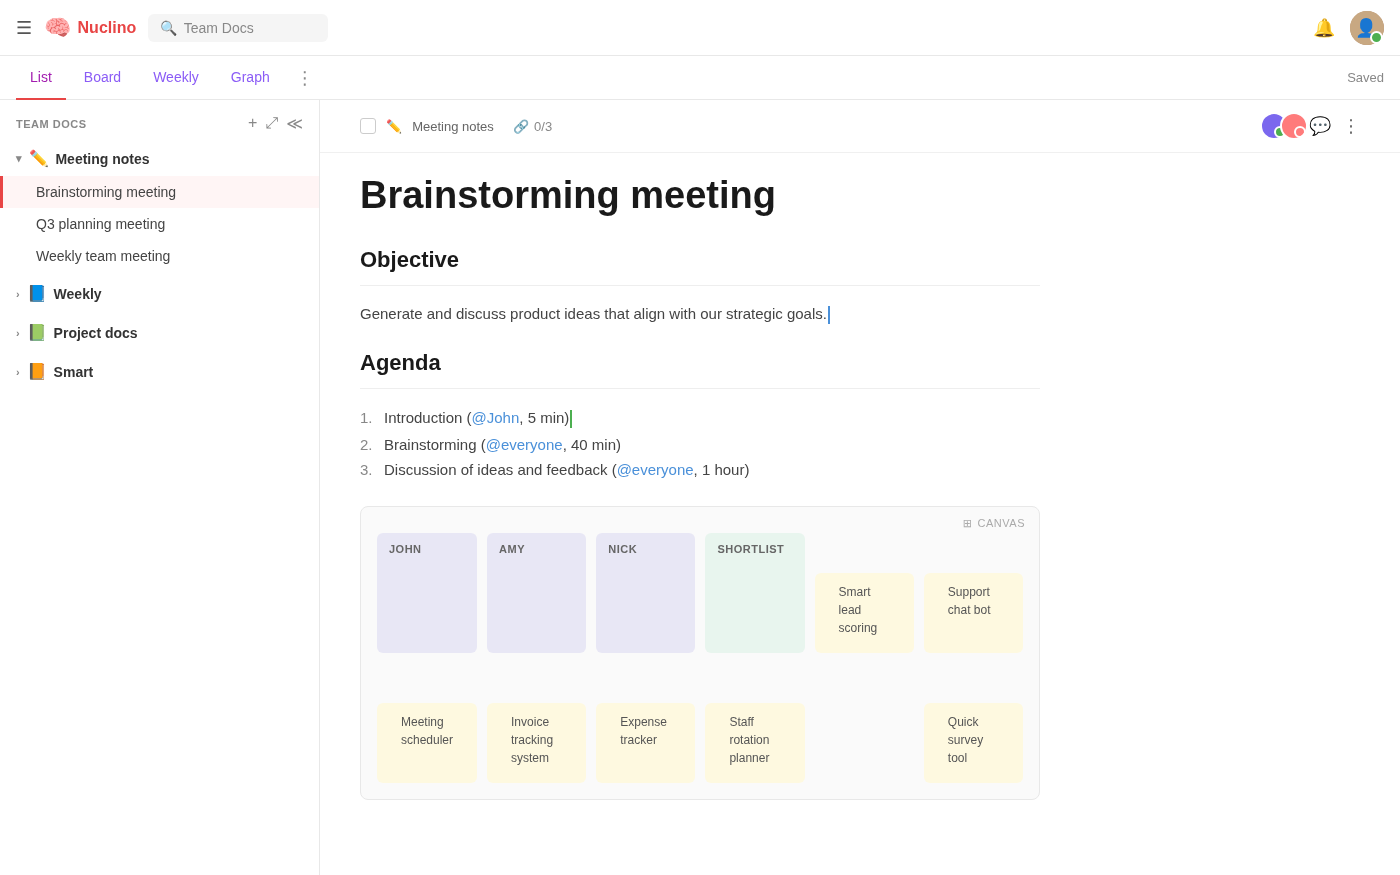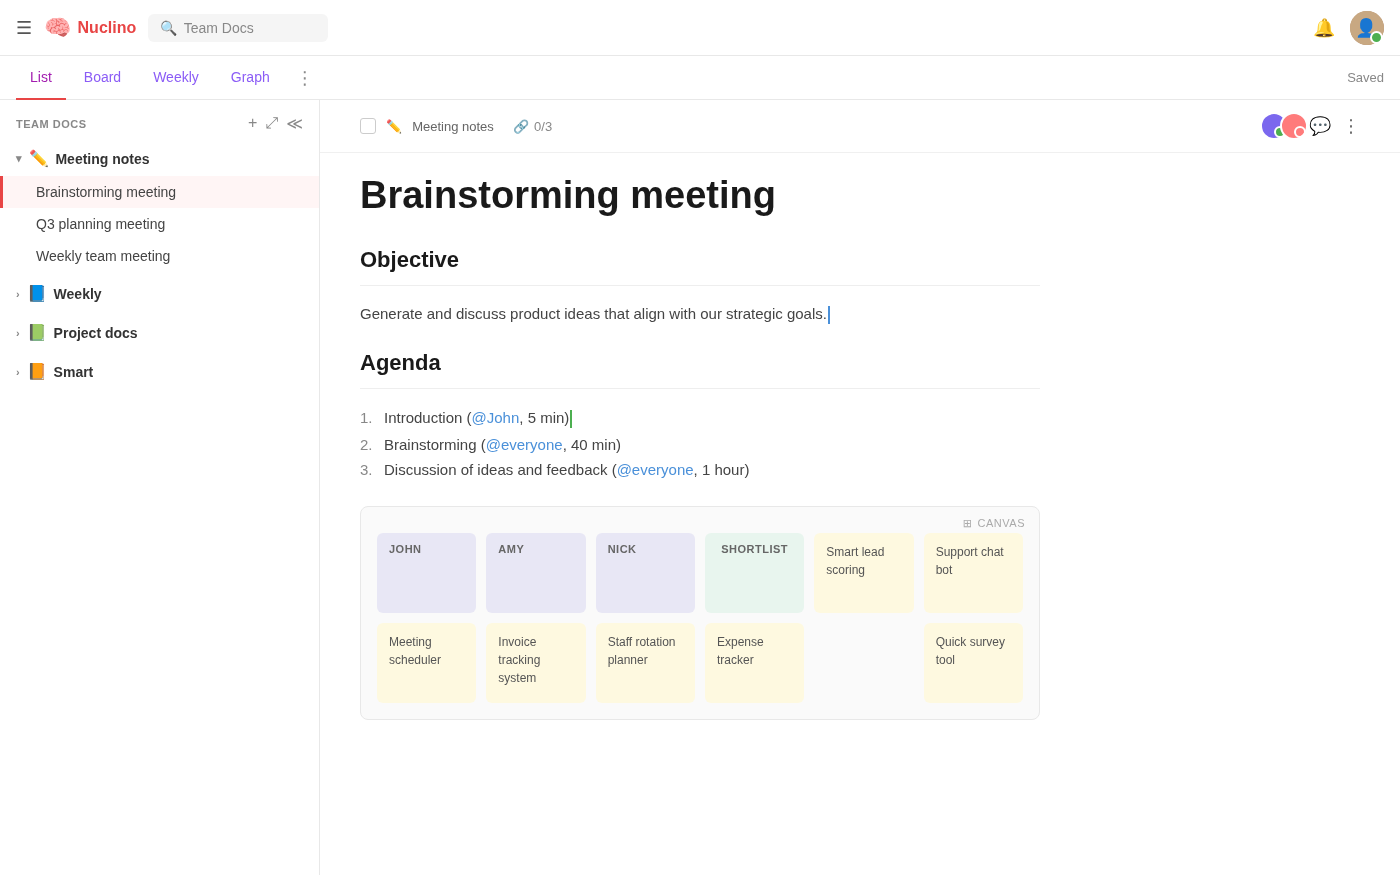--- a/index.html
+++ b/index.html
@@ -206,27 +206,28 @@
       margin-top: 10px;
     }
     .canvas-col-header {
       padding: 10px 12px;
       border-radius: 6px;
       font-size: 11px; font-weight: 700; letter-spacing: 0.5px;
       color: #666;
       min-height: 80px;
     }
     .col-purple { background: #e8e7f5; }
-    .col-green { background: #e8f5ee; text-align: center; }
+    .col-green { background: #e8f5ee; }
     .canvas-card {
-      padding: 10px 12px;
+      padding: 10px 24px;
       border-radius: 6px;
       font-size: 12px; color: #555;
       min-height: 80px;
       line-height: 1.5;
+      margin-top: 40px;
     }
     .card-yellow { background: #fef9e0; }
     .card-empty { background: transparent; }
   </style>
 </head>
 <body>
 
 <div class="topbar">
   <div class="topbar-left">
     <span class="hamburger">☰</span>
@@ -380,21 +381,21 @@
           <div class="canvas-col-header col-purple">JOHN</div>
           <div class="canvas-col-header col-purple">AMY</div>
           <div class="canvas-col-header col-purple">NICK</div>
           <div class="canvas-col-header col-green">SHORTLIST</div>
 
           <div class="canvas-card card-yellow">Smart lead scoring</div>
           <div class="canvas-card card-yellow">Support chat bot</div>
           <div class="canvas-card card-yellow">Meeting scheduler</div>
           <div class="canvas-card card-yellow">Invoice tracking system</div>
 
+          <div class="canvas-card card-yellow">Expense tracker</div>
           <div class="canvas-card card-yellow">Staff rotation planner</div>
-          <div class="canvas-card card-yellow">Expense tracker</div>
           <div class="canvas-card card-empty"></div>
           <div class="canvas-card card-yellow">Quick survey tool</div>
         </div>
       </div>
     </div>
   </div>
 </div>
 
 </body></html>

